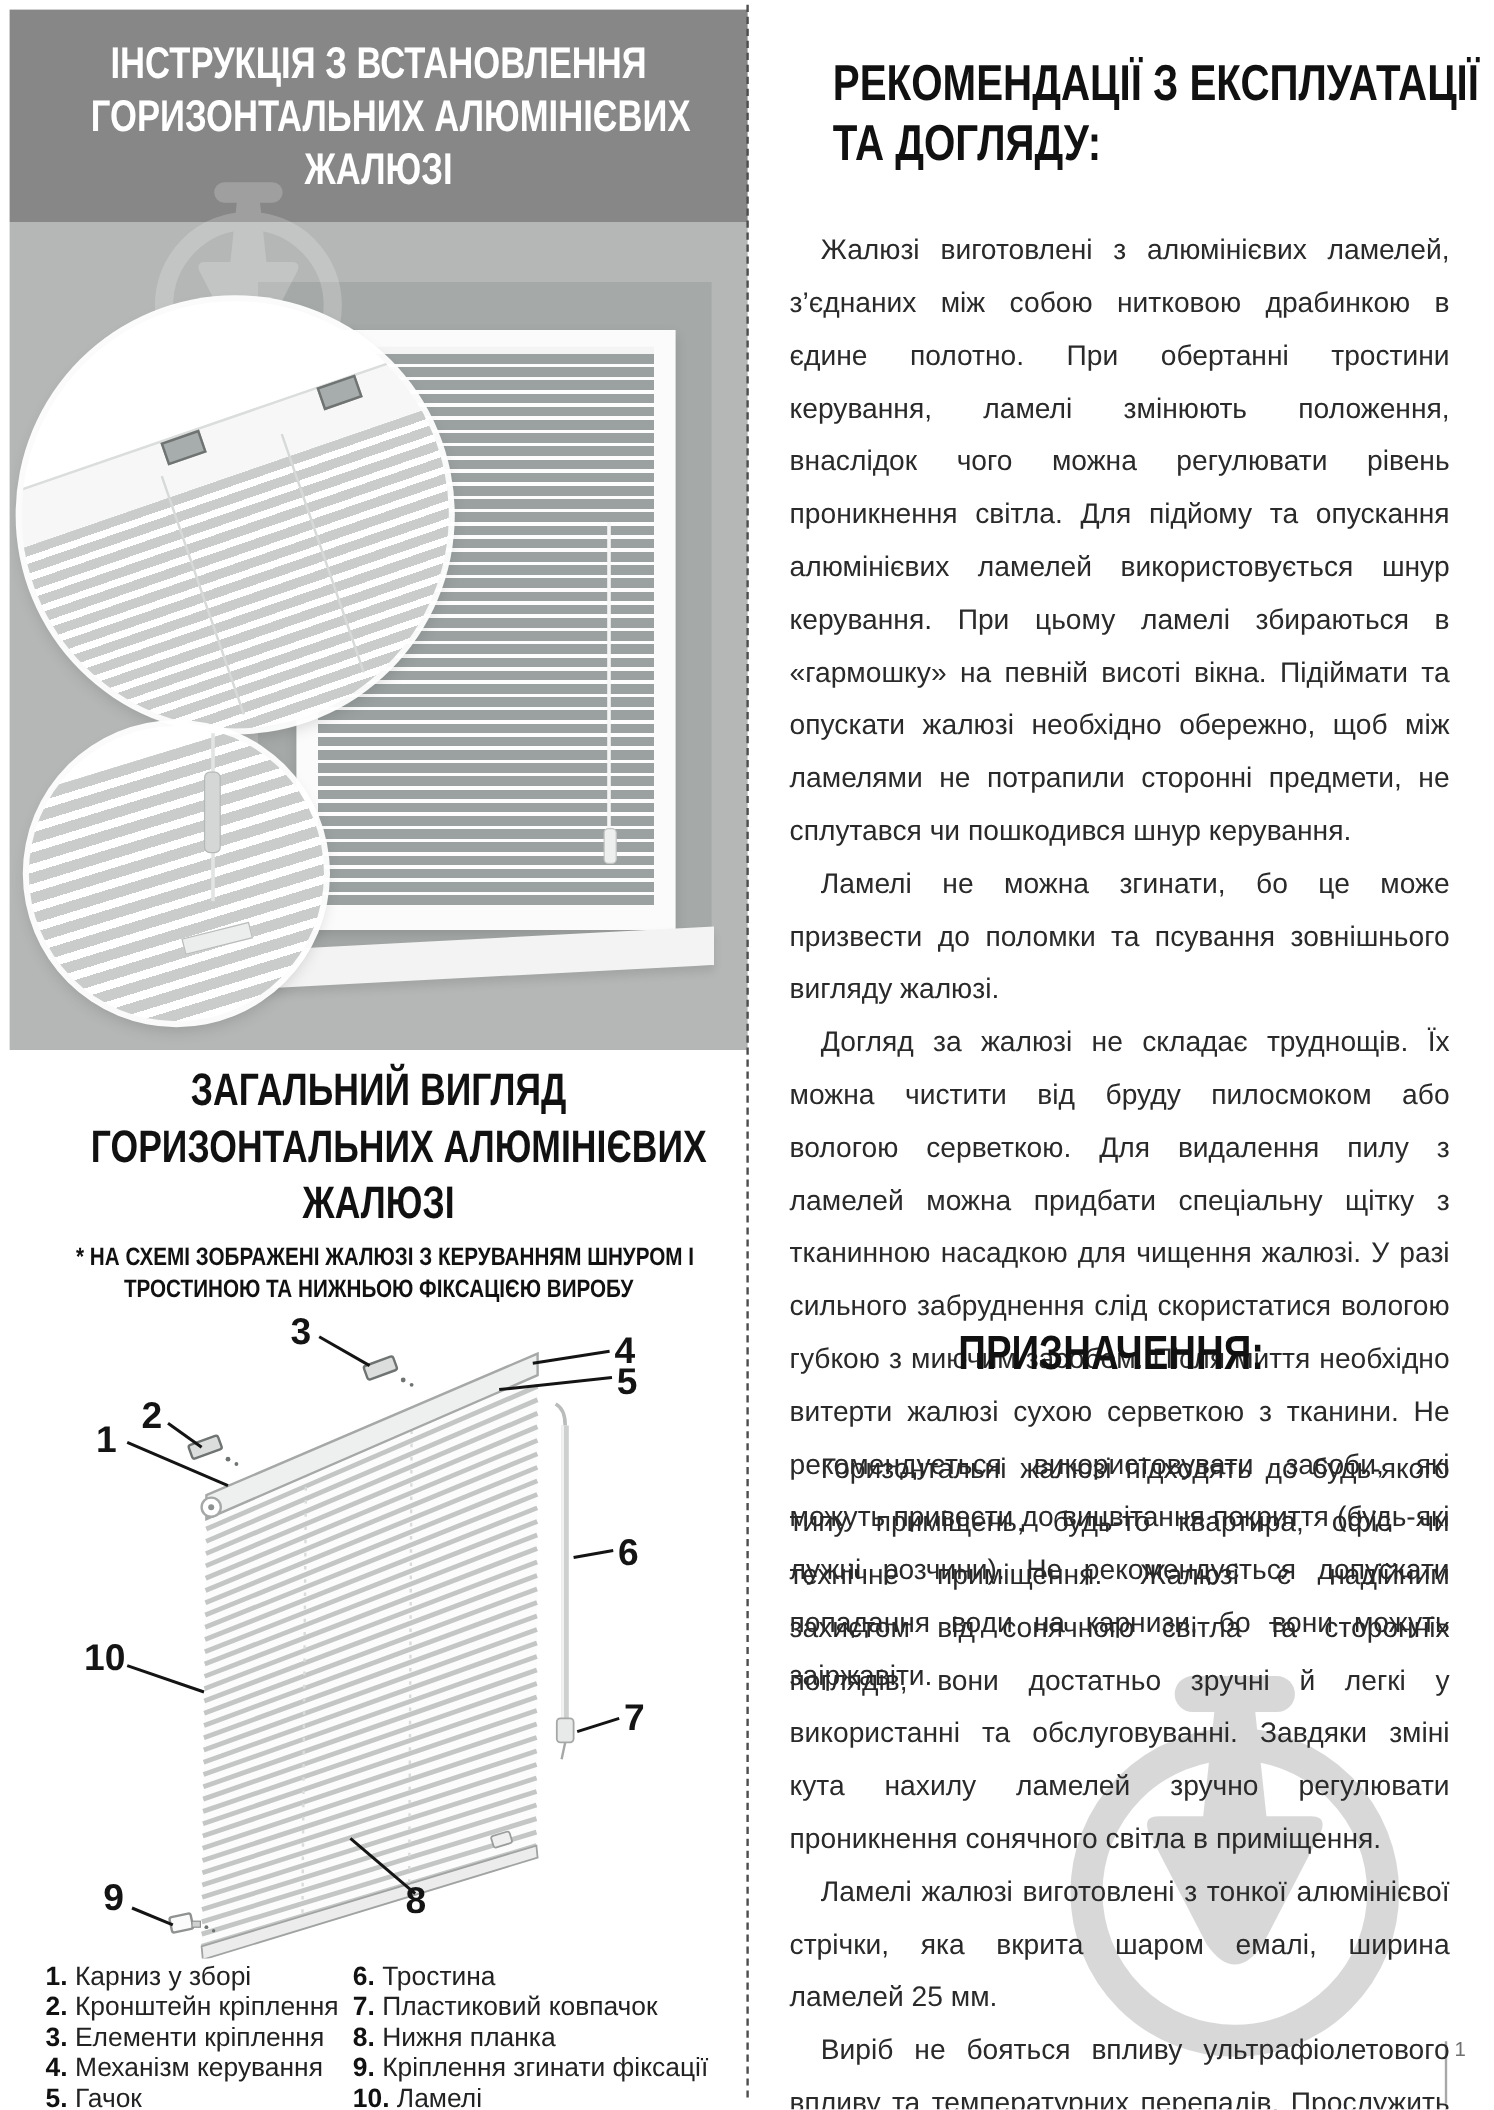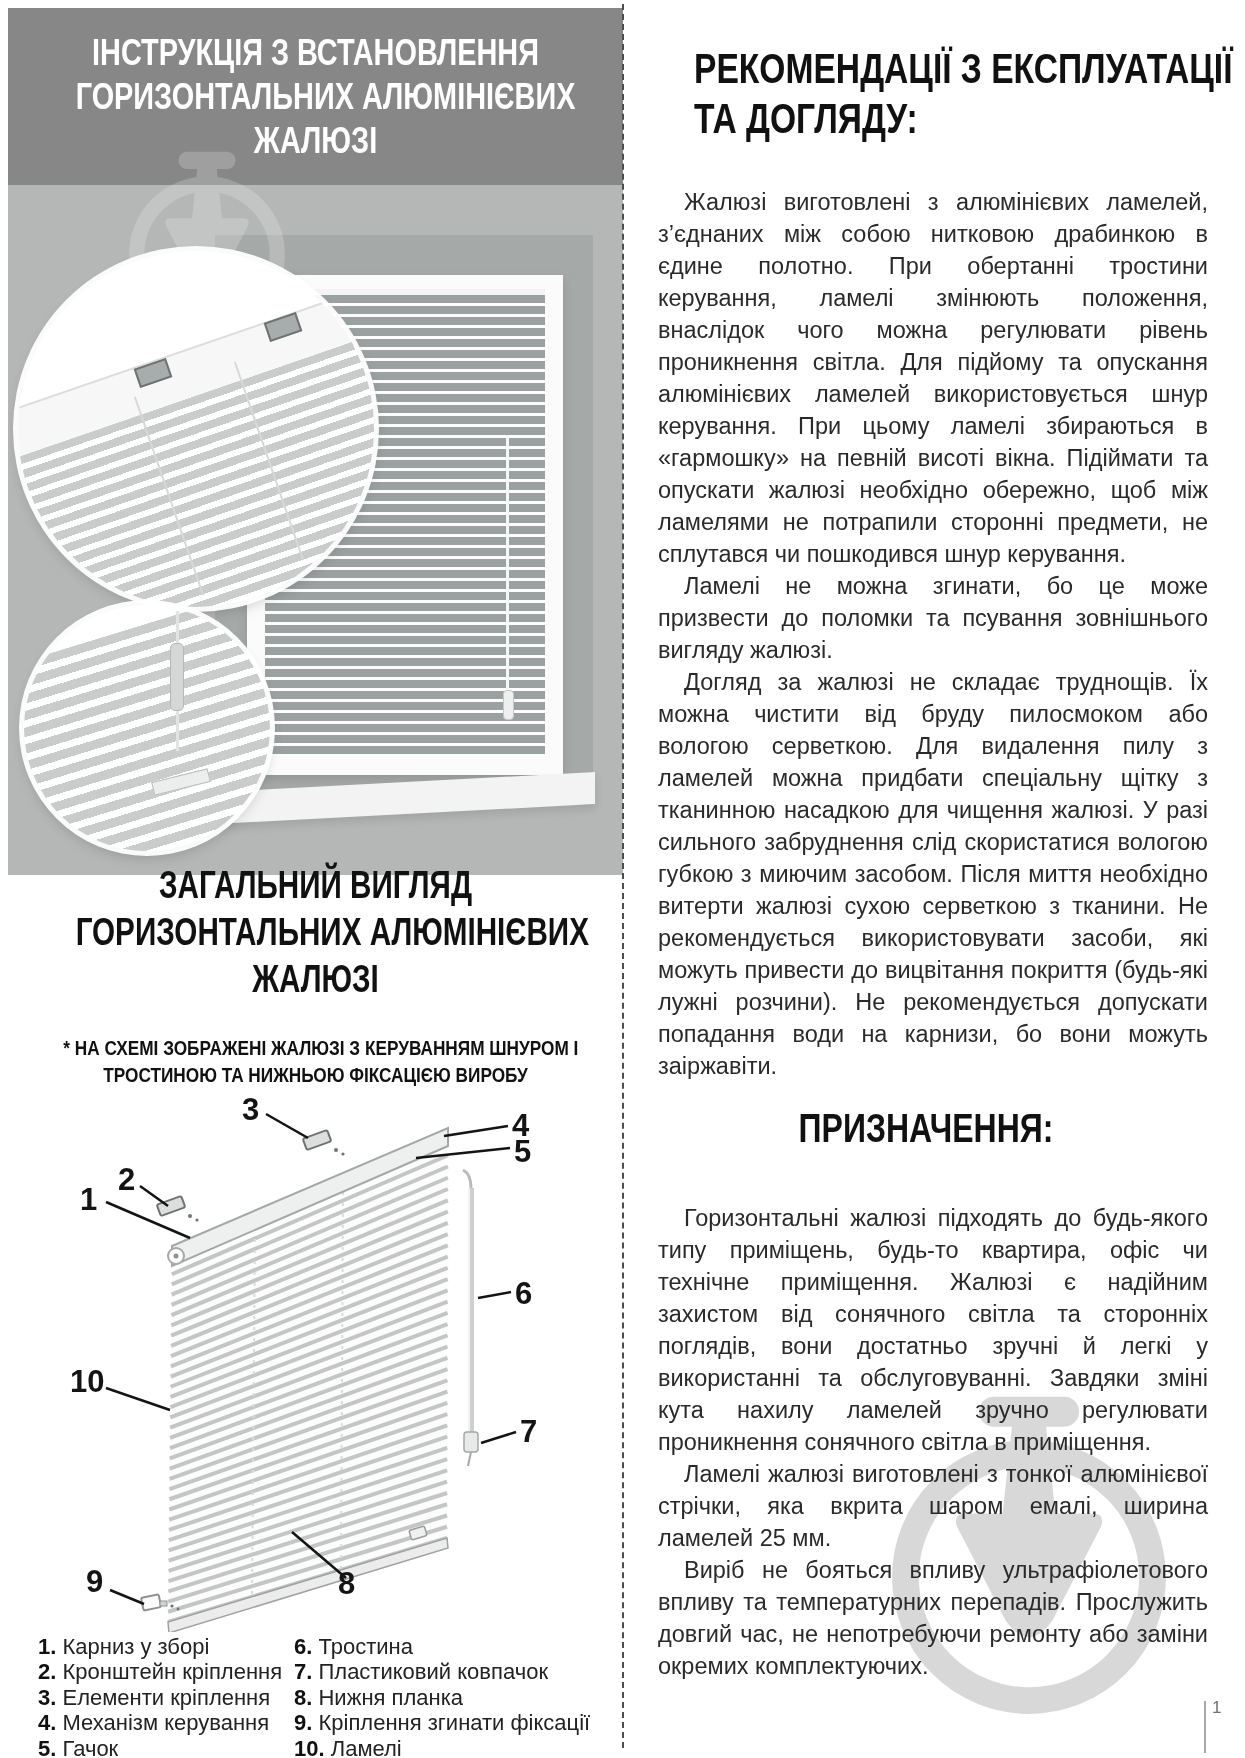--- a/index.html
+++ b/index.html
@@ -30,39 +30,39 @@
   .c1-bracket{width:30px;height:16px;background:#a7adac;border:2px solid #6f7473;transform:rotate(-19deg);}
   #c1-br1{left:118px;top:112px;} #c1-br2{left:248px;top:66px;}
   .c1-string{width:2px;height:210px;background:#d6d9d8;transform:rotate(-19deg);}
   #c1-s1{left:150px;top:140px;} #c1-s2{left:250px;top:105px;}
   #circle2{left:16px;top:420px;width:246px;height:246px;}
   #c2-stripes{left:-60px;top:30px;width:330px;height:260px;transform:rotate(-17deg);
               background:repeating-linear-gradient(180deg,#c9cccb 0 9px,#ffffff 9px 16px);}
   #c2-string{left:152px;top:6px;width:3px;height:140px;background:#e2e4e3;}
   #c2-wand{left:146px;top:38px;width:12px;height:66px;background:#d4d7d6;border-radius:5px;border:1px solid #b4b8b7;}
   #c2-foot{left:128px;top:170px;width:56px;height:12px;background:#eceeed;border:1px solid #b9bcbb;transform:rotate(-14deg);}
-  #overview-title{left:8px;top:862px;width:615px;text-align:center;}
+  #overview-title{left:8px;top:886px;width:615px;text-align:center;}
   #overview-title .oline{font-weight:bold;font-size:38px;line-height:47px;color:#111;
                          transform:scaleX(.78);transform-origin:50% 50%;white-space:nowrap;}
   #note{left:8px;top:1034px;width:615px;text-align:center;}
   #note .nline{font-weight:bold;font-size:21px;line-height:27px;color:#111;
                transform:scaleX(.82);transform-origin:50% 50%;white-space:nowrap;}
   #diagram-svg{left:8px;top:1092px;}
   #legend{left:8px;top:1632px;width:615px;font-size:22px;line-height:25.4px;color:#222;}
   #legend .lcol1{position:absolute;left:30px;top:2px;width:252px;}
   #legend .lcol2{position:absolute;left:286px;top:2px;width:326px;}
   #legend b{font-weight:bold;color:#111;}
   
   #divider{left:622px;top:4px;height:1744px;width:0;border-left:2px dashed #4d4d4d;}
   
   #care-title{left:636px;top:44px;width:580px;z-index:2;}
   #care-title .tline{font-weight:bold;font-size:42px;line-height:50px;color:#111;
                      transform:scaleX(.80);transform-origin:50% 50%;white-space:nowrap;}
   #care-text{left:658px;top:186px;width:550px;z-index:2;}
-  .bodytext p{margin:0;font-size:23.5px;line-height:32px;text-align:justify;text-indent:26px;color:#2a2a2a;}
+  .bodytext p{margin:0;font-size:23.5px;line-height:44px;text-align:justify;text-indent:26px;color:#2a2a2a;}
   #purpose-title{left:636px;top:1104px;width:580px;text-align:center;z-index:2;}
   #purpose-title .tline{font-weight:bold;font-size:40px;line-height:48px;color:#111;
                         transform:scaleX(.80);transform-origin:50% 50%;white-space:nowrap;}
   #purpose-text{left:658px;top:1202px;width:550px;z-index:2;}
   
   .wm{pointer-events:none;}
   #wm-top{left:112px;top:148px;width:190px;height:190px;z-index:3;opacity:.20;}
   #wm-bottom{left:862px;top:1390px;width:334px;height:334px;z-index:1;opacity:.34;}
   
   #page-footer-line{left:1204px;top:1701px;width:0;height:52px;border-left:2px solid #a8a8a8;}

